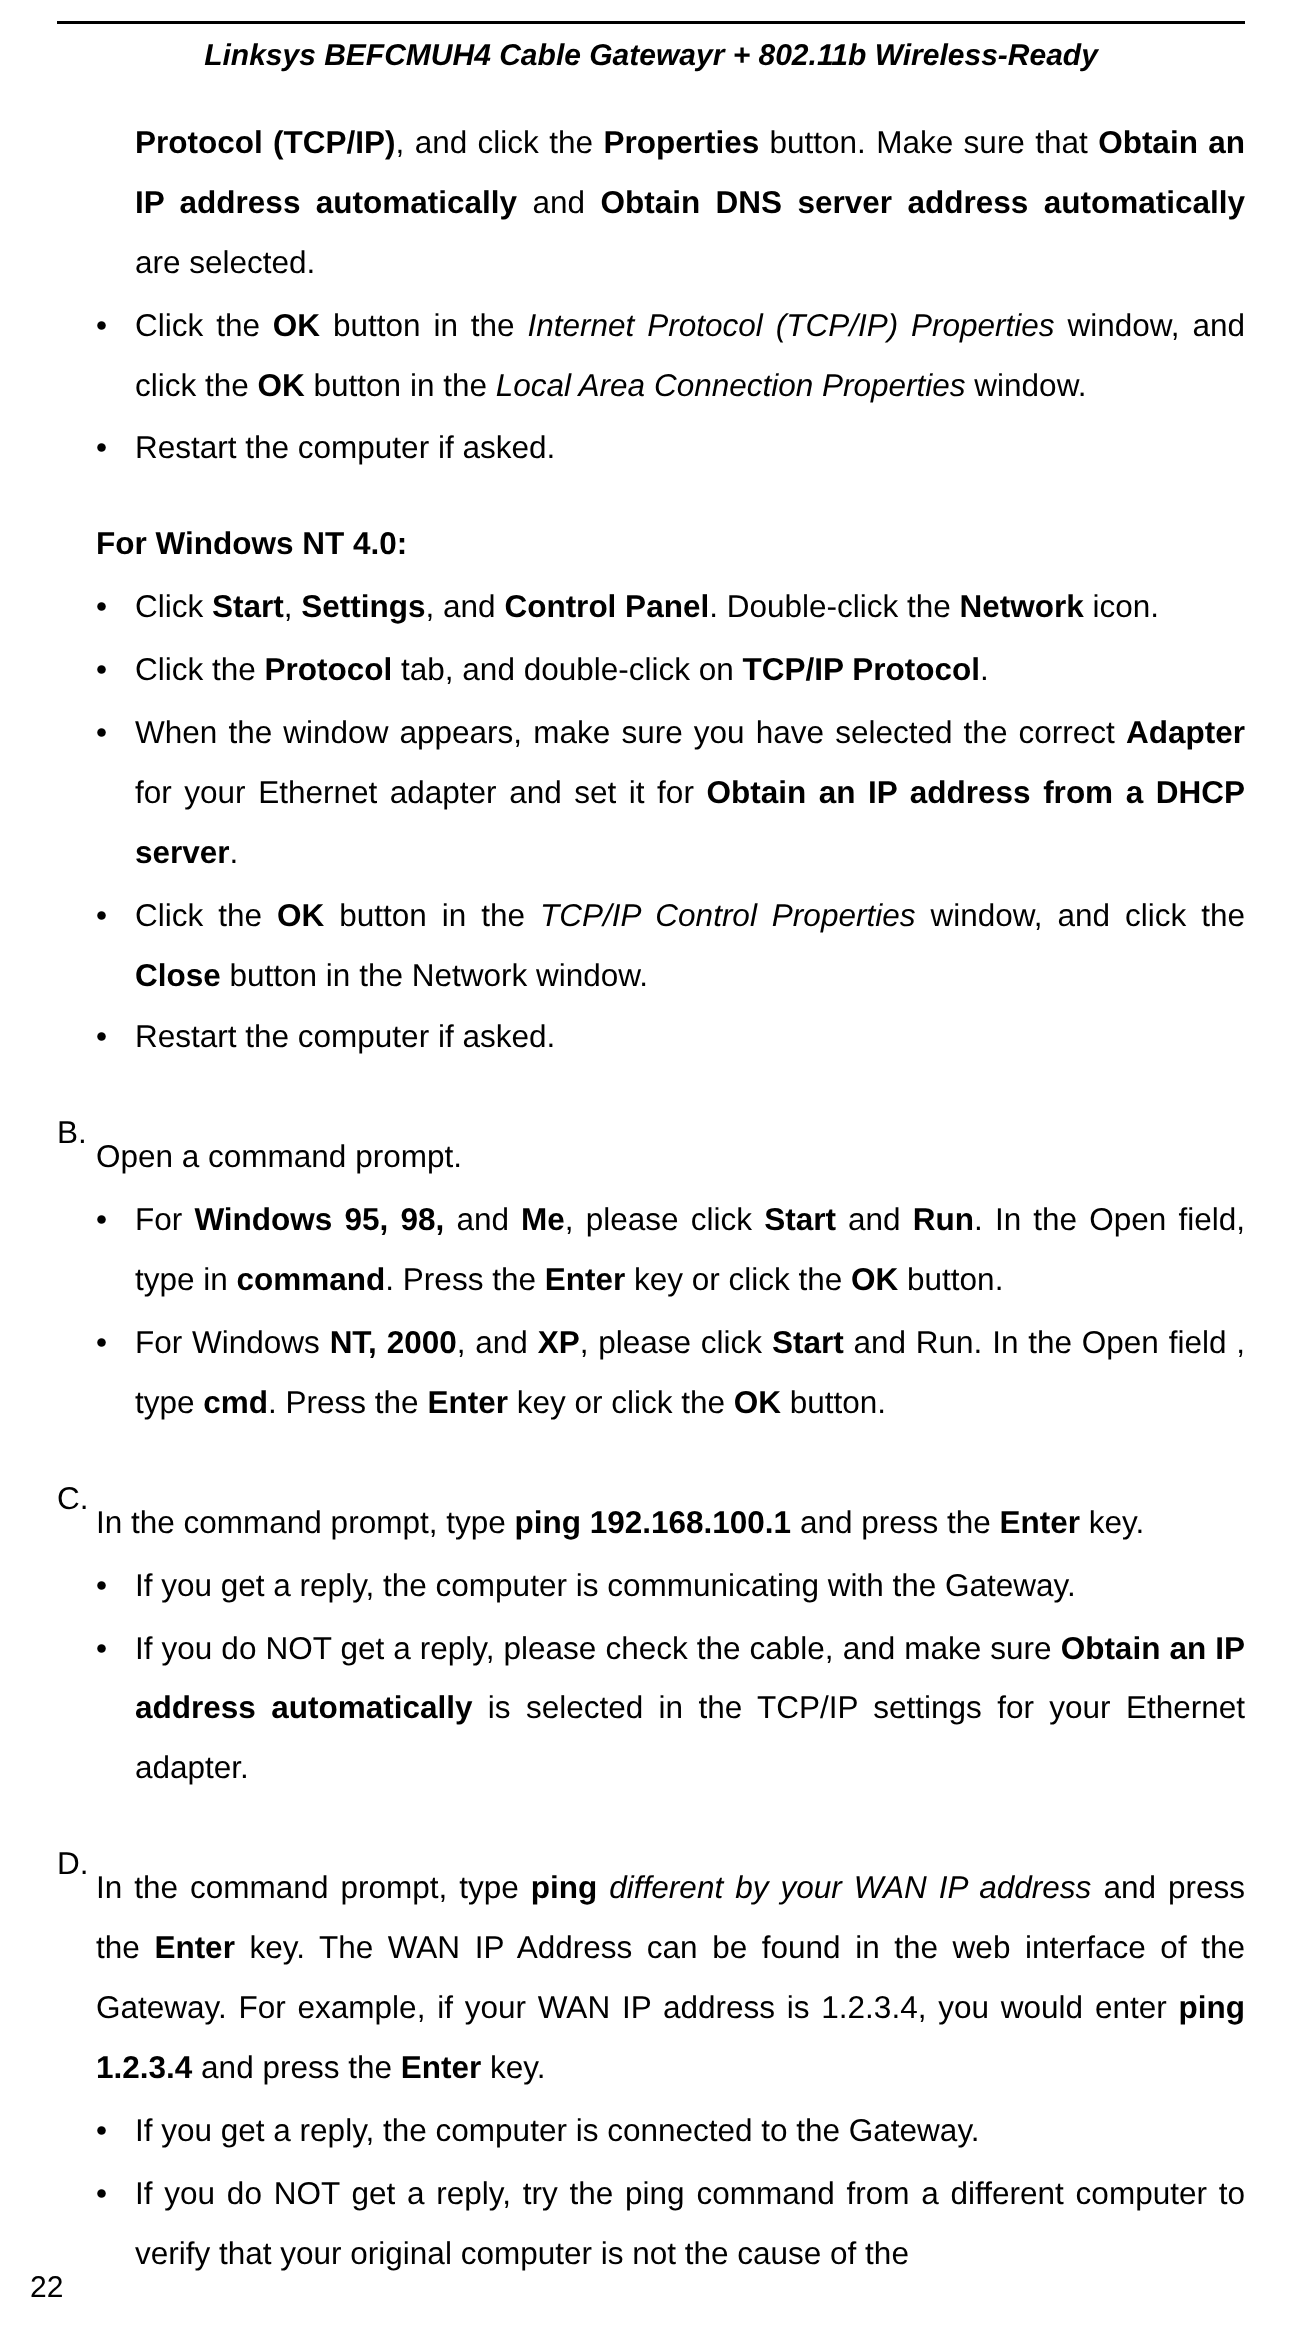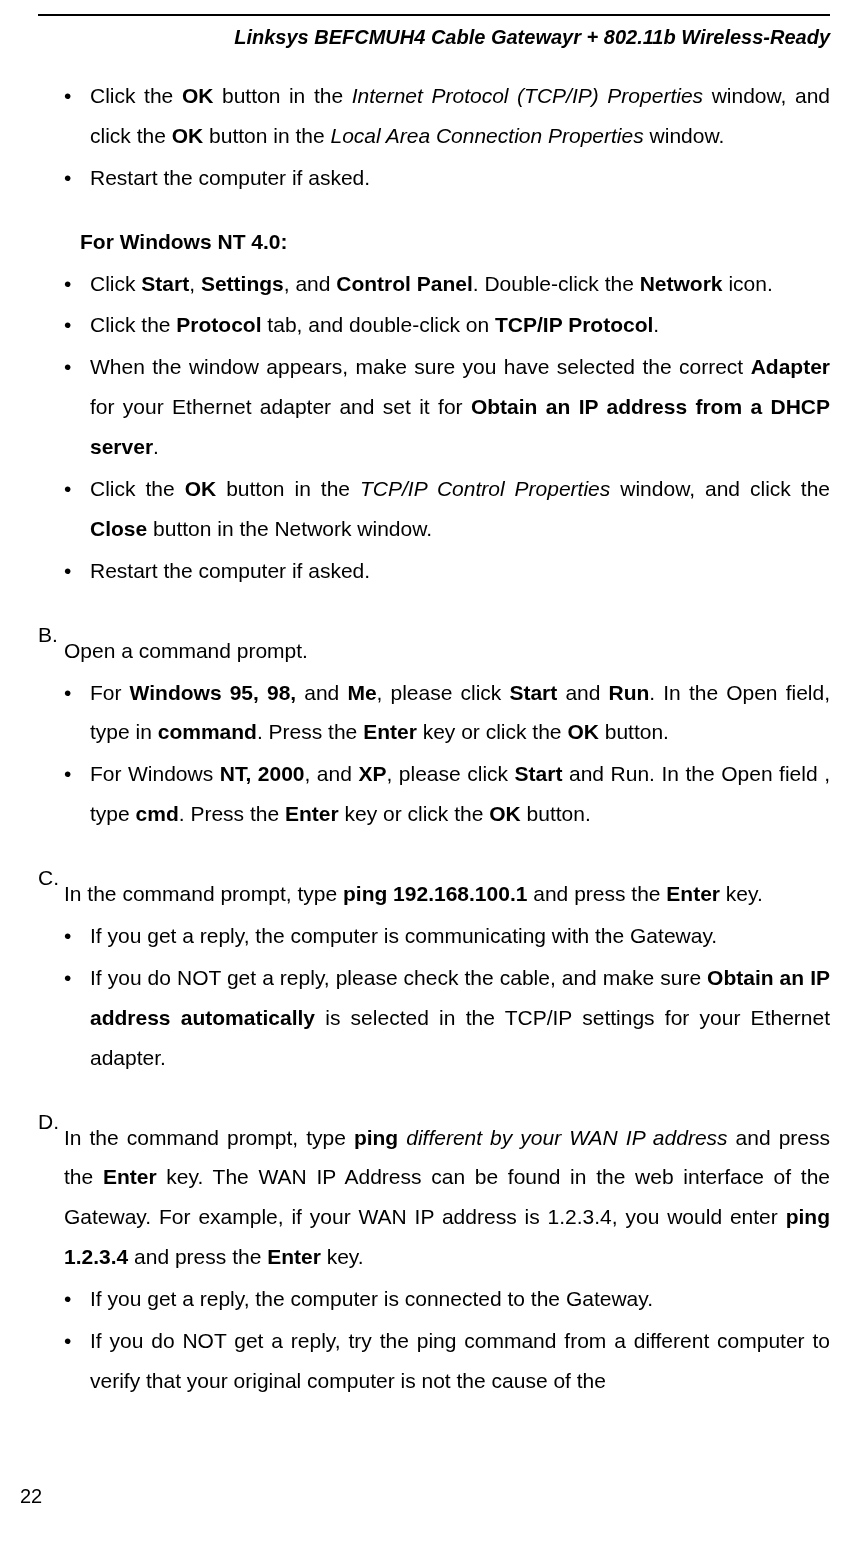--- a/index.html
+++ b/index.html
@@ -17,21 +17,21 @@
     .page {
       padding: 14px 38px 0 38px;
     }
     .header-line {
       border-top: 2px solid #000;
       margin-bottom: 2px;
     }
     .header-title {
       font-weight: bold;
       font-style: italic;
-      text-align: right;
+      text-align: center;
       font-size: 20px;
       margin-bottom: 20px;
     }
     .content {
       text-align: justify;
     }
     .para-cont {
       margin-left: 52px;
       margin-bottom: 2px;
     }
@@ -43,56 +43,57 @@
     .bullet-sym {
       width: 26px;
       flex-shrink: 0;
     }
     .bullet-text {
       flex: 1;
       text-align: justify;
     }
     .section-heading {
       font-weight: bold;
-      margin-left: 42px;
+      margin-left: 26px;
       margin-top: 24px;
       margin-bottom: 2px;
     }
     .lettered {
       display: flex;
       margin-top: 24px;
       margin-bottom: 2px;
     }
     .letter-sym {
       width: 26px;
       flex-shrink: 0;
     }
     .letter-text {
       flex: 1;
       text-align: justify;
       margin-top: 16px;
     }
     .page-number {
       position: absolute;
-      bottom: 37px;
+      bottom: 8px;
       left: 20px;
       font-size: 20px;
     }
     b { font-weight: bold; }
     i { }
   </style>
 </head>
 <body>
 
 <div class="page">
   <div class="header-line"></div>
   <div class="header-title">Linksys BEFCMUH4 Cable Gatewayr + 802.11b Wireless-Ready</div>
 
   <div class="content">
 
+    <div class="para-cont"><b>Protocol (TCP/IP)</b>, and click the <b>Properties</b> button. Make sure that <b>Obtain an IP address automatically</b> and <b>Obtain DNS server address automatically</b> are selected.</div>
 
     <div class="bullet-item">
       <div class="bullet-sym">•</div>
       <div class="bullet-text">Click the <b>OK</b> button in the <i>Internet Protocol (TCP/IP) Properties</i> window, and click the <b>OK</b> button in the <i>Local Area Connection Properties</i> window.</div>
     </div>
     <div class="bullet-item">
       <div class="bullet-sym">•</div>
       <div class="bullet-text">Restart the computer if asked.</div>
     </div>
 

